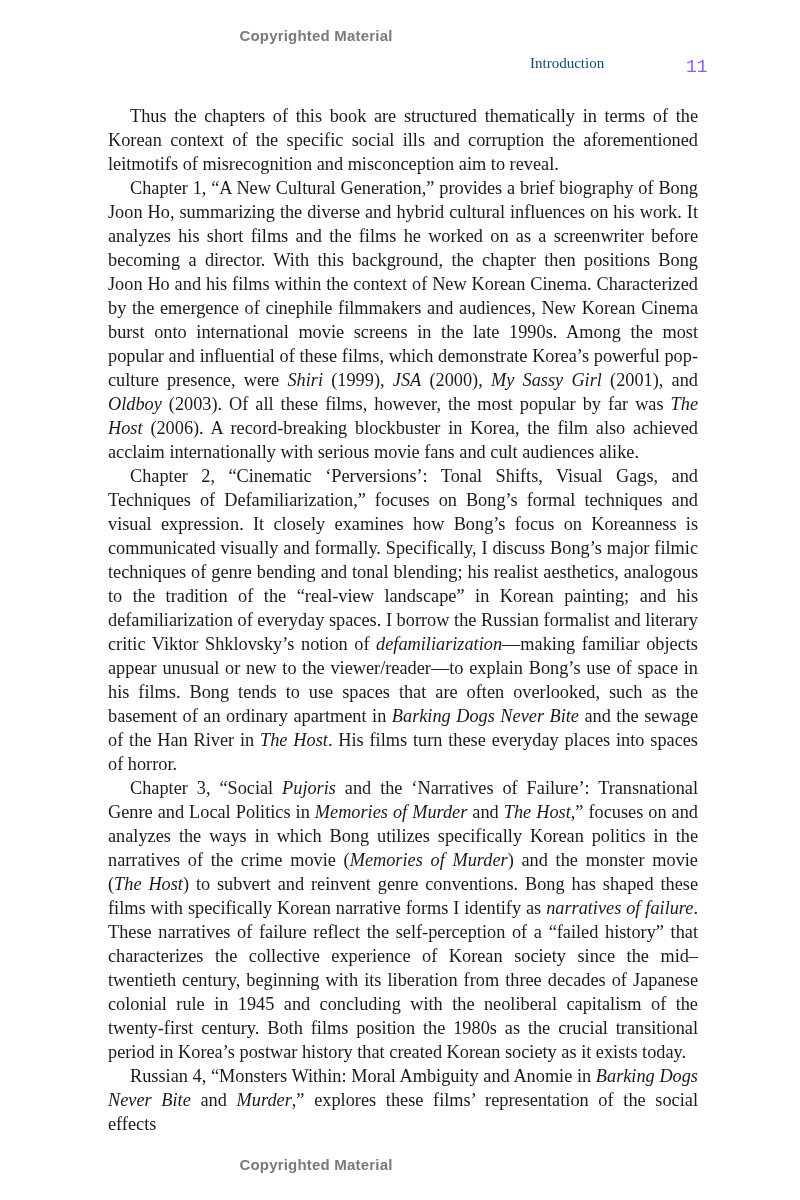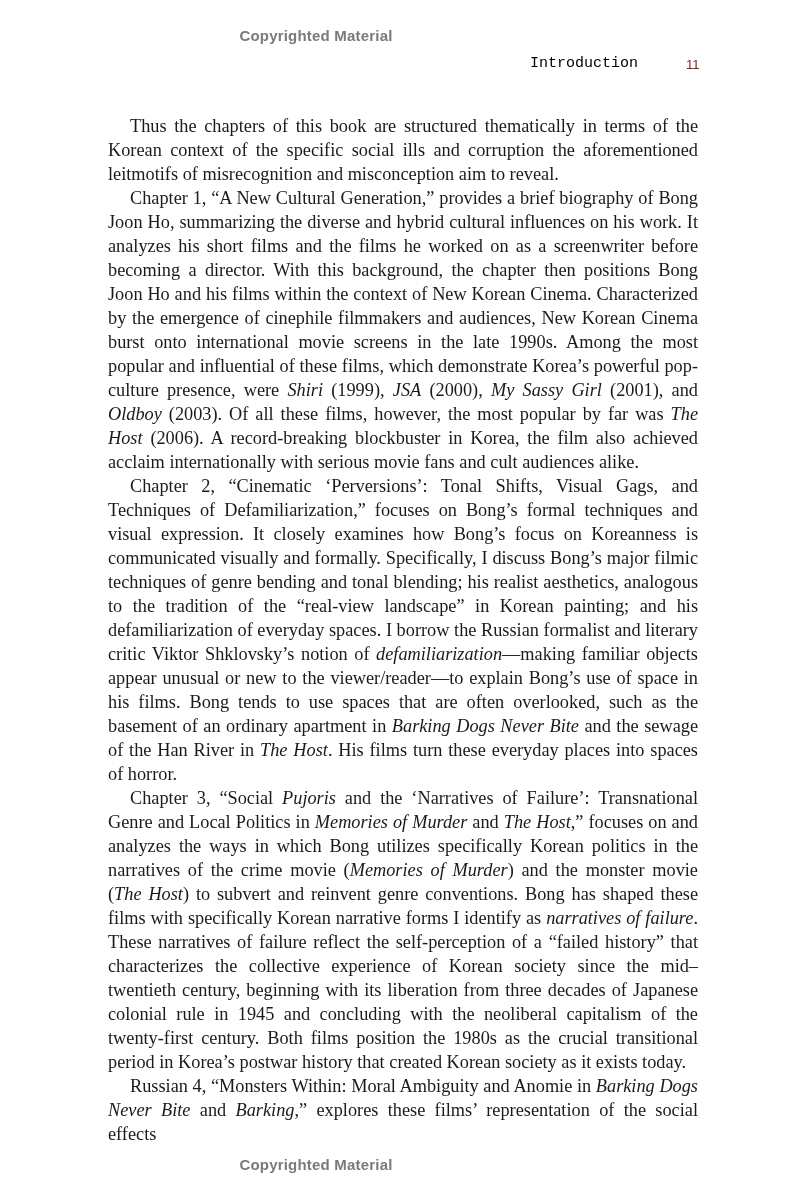--- a/index.html
+++ b/index.html
@@ -6,44 +6,44 @@
   body { width: 800px; height: 1200px; position: relative; overflow: hidden; }
   .watermark {
     position: absolute; left: 0; width: 632px; text-align: center;
     font-family: "Liberation Sans", sans-serif; font-weight: bold;
     font-size: 15px; color: #7a7a7a; letter-spacing: 0.2px;
   }
   .wm-top { top: 27px; }
   .wm-bottom { top: 1156px; }
   .running-head {
     position: absolute; top: 55px; left: 530px;
-    font-family: Liberation Mono, monospace; font-size: 15px; color: #000000;
+    font-family: Liberation Serif, serif; font-size: 15px; color: #0c4a6e;
   }
   .page-number {
     position: absolute; top: 57px; left: 686px;
-    font-family: Liberation Sans, sans-serif; font-size: 13px; color: #7f1d1d;
+    font-family: Liberation Mono, monospace; font-size: 18px; color: #8b5cf6;
   }
   .body-text {
-    position: absolute; top: 114px; left: 108px; width: 590px;
+    position: absolute; top: 104px; left: 108px; width: 590px;
     font-family: "Liberation Serif", serif; font-size: 18.3px;
     line-height: 24px; color: #1a1a1a; text-align: justify;
     hyphens: manual;
   }
   .body-text p { margin: 0; text-indent: 22px; }
   .body-text i { }
 </style>
 </head>
 <body>
 
 <div class="watermark wm-top">Copyrighted Material</div>
 
 <div class="running-head">Introduction</div>
 <div class="page-number">11</div>
 
 <div class="body-text" id="body-text">
     <p><span>Thus the chapters of this book are structured thematically in terms of the Korean context of the specific social ills and corruption the aforementioned leitmotifs of misrecognition and misconception aim to reveal.</span></p>
     <p><span>Chapter 1, “A New Cultural Generation,” provides a brief biography of Bong Joon Ho, summarizing the diverse and hybrid cultural influences on his work. It analyzes his short films and the films he worked on as a screenwriter before becoming a director. With this background, the chapter then positions Bong Joon Ho and his films within the context of New Korean Cinema. Characterized by the emergence of cinephile filmmakers and audiences, New Korean Cinema burst onto international movie screens in the late 1990s. Among the most popular and influential of these films, which demonstrate Korea’s powerful pop-culture presence, were </span><i>Shiri</i><span> (1999), </span><i>JSA</i><span> (2000), </span><i>My Sassy Girl</i><span> (2001), and </span><i>Oldboy</i><span> (2003). Of all these films, however, the most popular by far was </span><i>The Host</i><span> (2006). A record-breaking blockbuster in Korea, the film also achieved acclaim internationally with serious movie fans and cult audiences alike.</span></p>
     <p><span>Chapter 2, “Cinematic ‘Perversions’: Tonal Shifts, Visual Gags, and Techniques of Defamiliarization,” focuses on Bong’s formal techniques and visual expression. It closely examines how Bong’s focus on Koreanness is communicated visually and formally. Specifically, I discuss Bong’s major filmic techniques of genre bending and tonal blending; his realist aesthetics, analogous to the tradition of the “real-view landscape” in Korean painting; and his defamiliarization of everyday spaces. I borrow the Russian formalist and literary critic Viktor Shklovsky’s notion of </span><i>defamiliarization</i><span>—making familiar objects appear unusual or new to the viewer/reader—to explain Bong’s use of space in his films. Bong tends to use spaces that are often overlooked, such as the basement of an ordinary apartment in </span><i>Barking Dogs Never Bite</i><span> and the sewage of the Han River in </span><i>The Host</i><span>. His films turn these everyday places into spaces of horror.</span></p>
     <p><span>Chapter 3, “Social </span><i>Pujoris</i><span> and the ‘Narratives of Failure’: Transnational Genre and Local Politics in </span><i>Memories of Murder</i><span> and </span><i>The Host</i><span>,” focuses on and analyzes the ways in which Bong utilizes specifically Korean politics in the narratives of the crime movie (</span><i>Memories of Murder</i><span>) and the monster movie (</span><i>The Host</i><span>) to subvert and reinvent genre conventions. Bong has shaped these films with specifically Korean narrative forms I identify as </span><i>narratives of failure</i><span>. These narratives of failure reflect the self-perception of a “failed history” that characterizes the collective experience of Korean society since the mid–twentieth century, beginning with its liberation from three decades of Japanese colonial rule in 1945 and concluding with the neoliberal capitalism of the twenty-first century. Both films position the 1980s as the crucial transitional period in Korea’s postwar history that created Korean society as it exists today.</span></p>
-    <p><span>Russian 4, “Monsters Within: Moral Ambiguity and Anomie in </span><i>Barking Dogs Never Bite</i><span> and </span><i>Barking</i><span>,” explores these films’ representation of the social effects</span></p>
+    <p><span>Russian 4, “Monsters Within: Moral Ambiguity and Anomie in </span><i>Barking Dogs Never Bite</i><span> and </span><i>Murder</i><span>,” explores these films’ representation of the social effects</span></p>
   </div>
 
 <div class="watermark wm-bottom">Copyrighted Material</div>
 
 </body></html>

